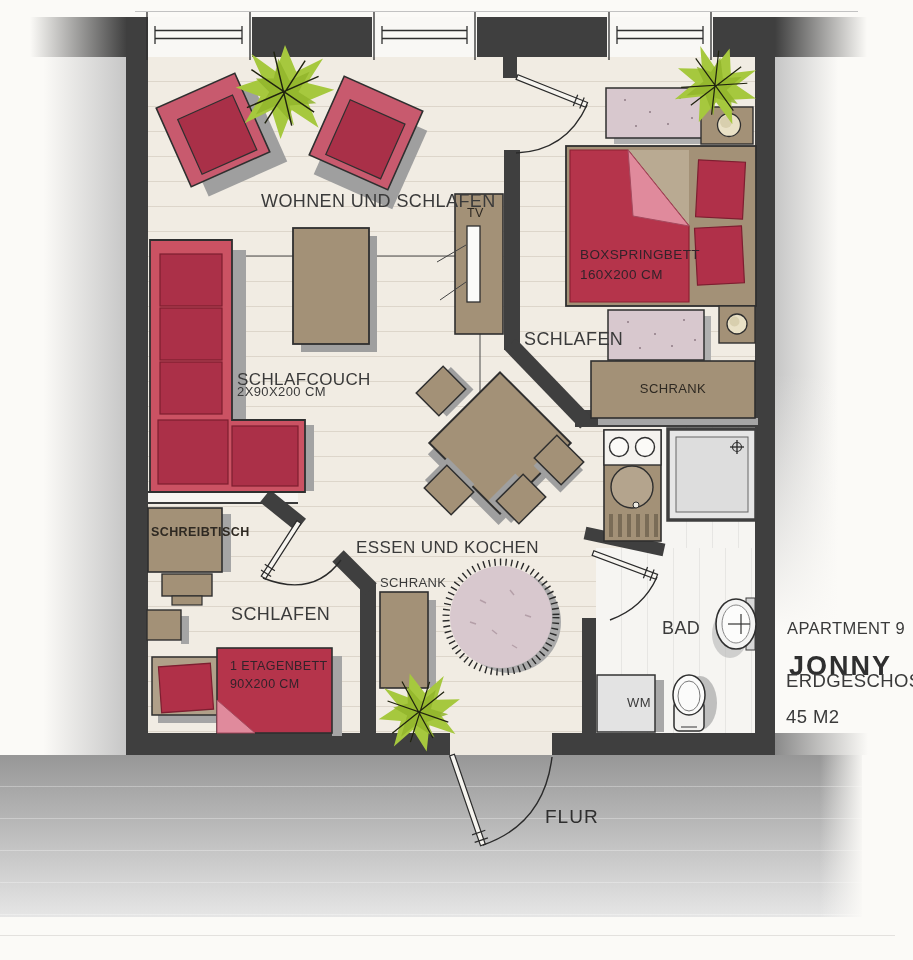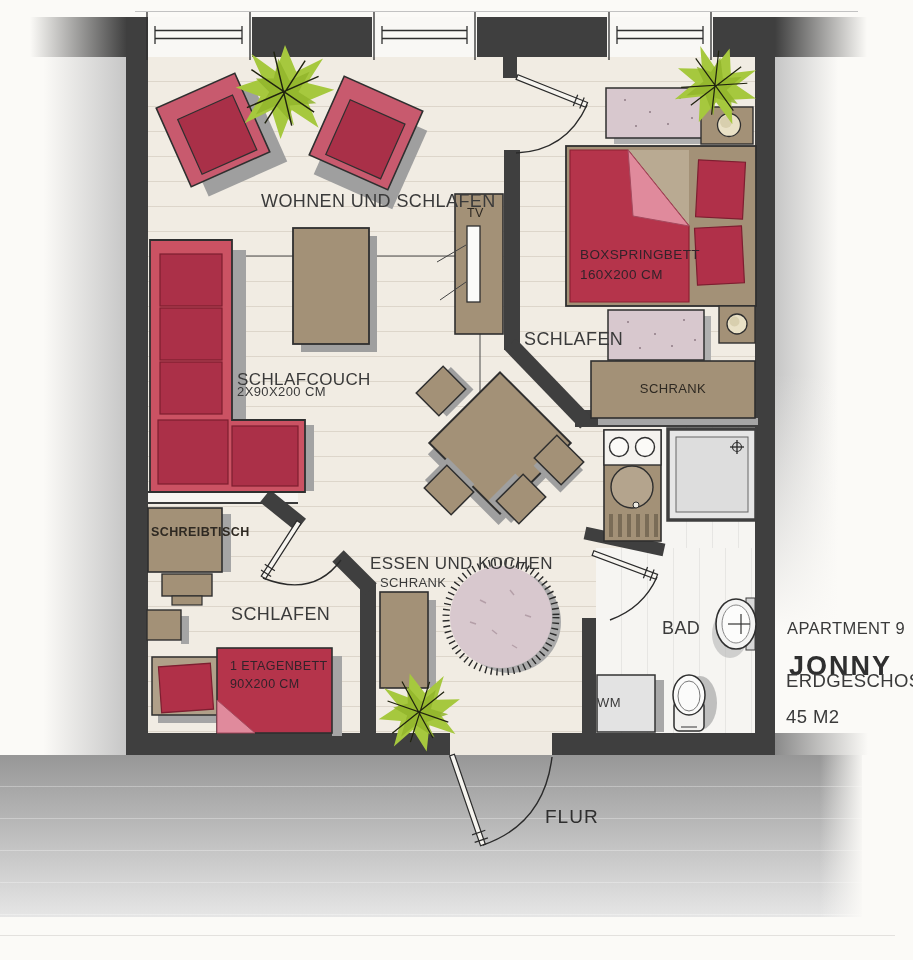--- a/index.html
+++ b/index.html
@@ -328,24 +328,24 @@
   <div class="lbl" style="left:237px;top:384px;font-size:13px;">2X90X200 CM</div>
   <div class="lbl onbrown" style="left:467px;top:205px;font-size:12.5px;">TV</div>
   <div class="lbl onred" style="left:580px;top:246px;font-size:13.5px;">BOXSPRINGBETT</div>
   <div class="lbl onred" style="left:580px;top:266px;font-size:13.5px;">160X200 CM</div>
   <div class="lbl" style="left:524px;top:328px;font-size:18px;">SCHLAFEN</div>
   <div class="lbl onbrown" style="left:591px;top:381px;width:164px;text-align:center;font-size:13px;">SCHRANK</div>
   <div class="lbl onbrown" style="left:151px;top:524px;font-size:12.5px;font-weight:bold;">SCHREIBTISCH</div>
   <div class="lbl" style="left:231px;top:603px;font-size:18px;">SCHLAFEN</div>
   <div class="lbl onred" style="left:230px;top:658px;font-size:12.5px;">1 ETAGENBETT</div>
   <div class="lbl onred" style="left:230px;top:676px;font-size:12.5px;">90X200 CM</div>
-  <div class="lbl" style="left:370px;top:537px;font-size:17px;margin-top:16px;">ESSEN UND KOCHEN</div>
+  <div class="lbl" style="left:356px;top:537px;font-size:17px;">ESSEN UND KOCHEN</div>
   <div class="lbl" style="left:380px;top:575px;font-size:13px;">SCHRANK</div>
   <div class="lbl" style="left:662px;top:617px;font-size:18px;">BAD</div>
-  <div class="lbl" style="left:597px;top:695px;width:54px;text-align:left;font-size:13px;">WM</div>
+  <div class="lbl" style="left:597px;top:695px;width:54px;text-align:right;font-size:13px;">WM</div>
   <div class="lbl" style="left:545px;top:805px;font-size:19px;letter-spacing:1px;color:#2f2f2f;">FLUR</div>
 
   <div class="lbl" style="left:787px;top:618px;font-size:16.5px;">APARTMENT 9</div>
   <div class="lbl" style="left:789px;top:637px;font-size:27px;font-weight:700;letter-spacing:2px;color:#2f2f2f;margin-top:12px;">JONNY</div>
   <div class="lbl" style="left:786px;top:669px;font-size:18.5px;">ERDGESCHOSS</div>
   <div class="lbl" style="left:786px;top:693px;font-size:18.5px;margin-top:12px;">45 M2</div>
 
 </div>
 
 </body></html>

